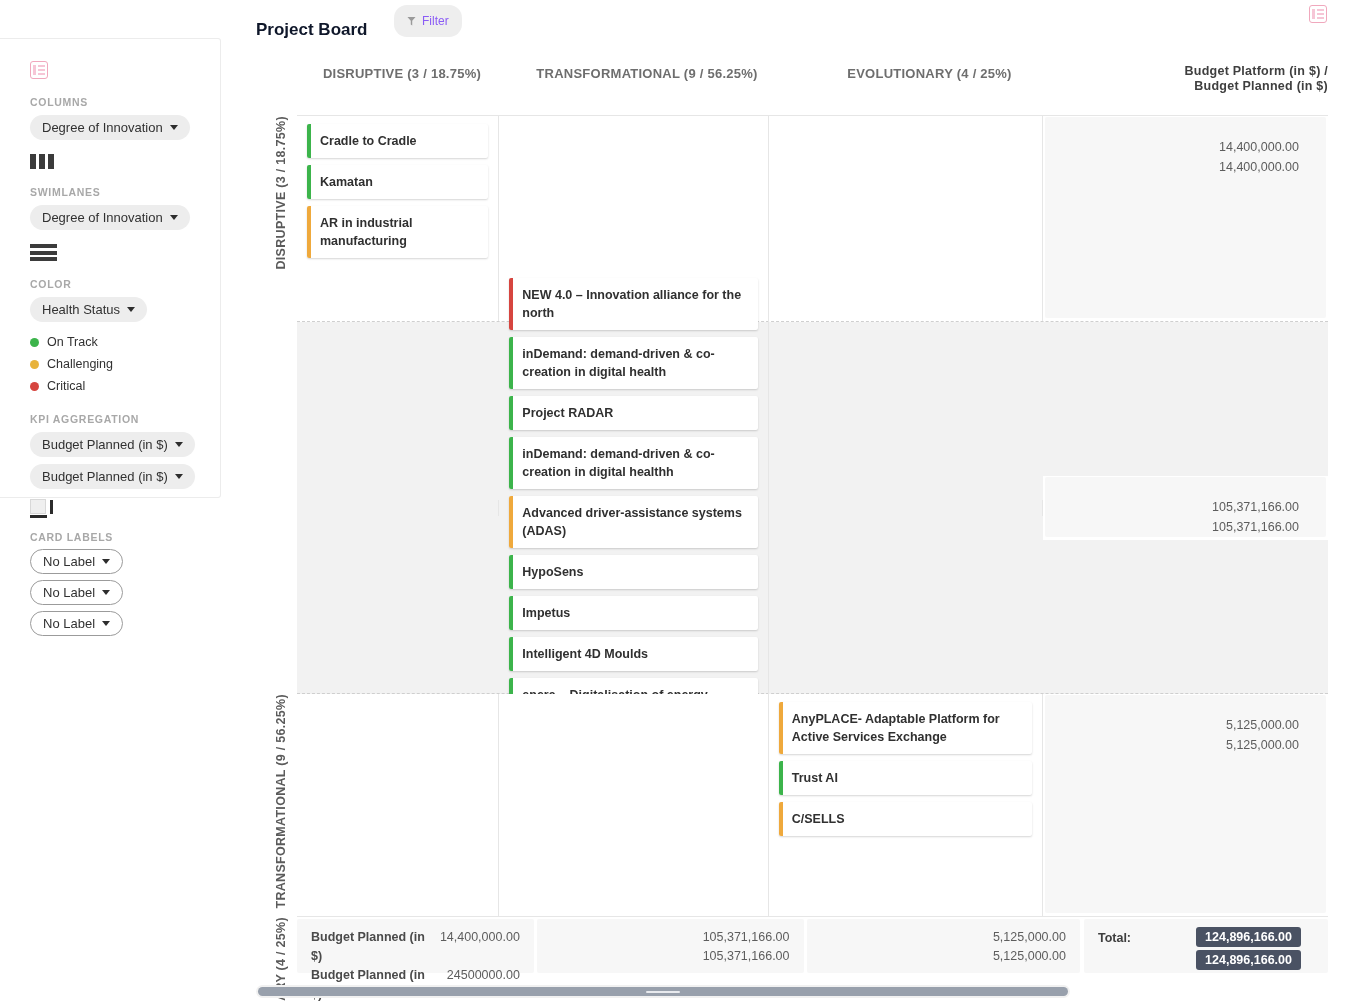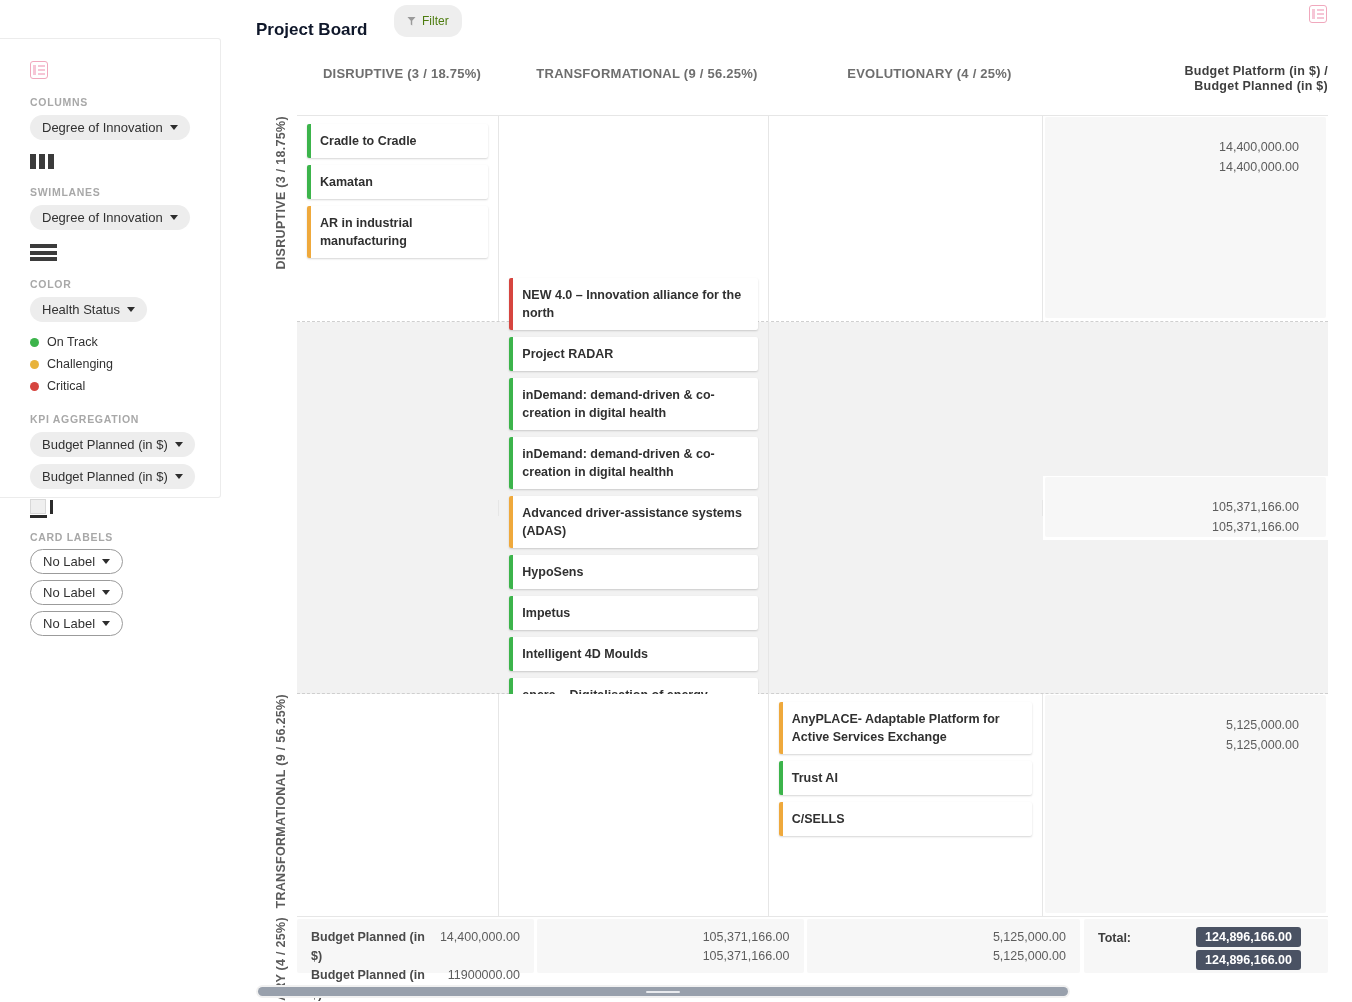--- a/index.html
+++ b/index.html
@@ -131,21 +131,21 @@
   
   .board-title {
     position: absolute; left: 256px; top: 4px;
     font-size: 17px; font-weight: 700; color: #0f172a; margin-top: 16px;
   }
   .filter-btn {
     position: absolute; left: 394px; top: 5px;
     display: inline-flex; align-items: center; gap: 6px;
     background: #eeeeee; border-radius: 13px;
     height: 14px; padding: 16px 13px;
-    font-size: 12px; color: #4d7c0f; cursor: pointer;
+    font-size: 12px; color: #8b5cf6; cursor: pointer;
   }
   .funnel {
     width: 9px; height: 9px;
     clip-path: polygon(0 0, 100% 0, 58% 48%, 58% 100%, 42% 88%, 42% 48%);
     background: #9a9a9a;
     flex: none;
   }
   .header-icon {
     position: absolute; right: 25px; top: 5px;
     width: 18px; height: 18px;
@@ -464,24 +464,24 @@
       <div class="swim-label" style="top:206px; height:372px;">
         <span style="display:inline-block; transform:rotate(-90deg) translate(-100%,0); transform-origin:left top; margin-left:18px; margin-top:372px;">TRANSFORMATIONAL (9 / 56.25%)</span>
       </div>
       <div class="lane even" style="height:372px;">
         <div class="cell" style="width:210px;"></div>
         <div class="cell" style="width:280px;">
           <div class="card" style="--stripe:#d6453f;">
             <span>NEW 4.0 – Innovation alliance for the north</span>
           </div>
           <div class="card" style="--stripe:#3cb44b;">
+            <span>inDemand: demand-driven &amp; co-creation in digital health</span>
+          </div>
+          <div class="card" style="--stripe:#3cb44b;">
             <span>Project RADAR</span>
-          </div>
-          <div class="card" style="--stripe:#3cb44b;">
-            <span>inDemand: demand-driven &amp; co-creation in digital health</span>
           </div>
           <div class="card" style="--stripe:#3cb44b;">
             <span>inDemand: demand-driven &amp; co-creation in digital healthh</span>
           </div>
           <div class="card" style="--stripe:#efa93c;">
             <span>Advanced driver-assistance systems (ADAS)</span>
           </div>
           <div class="card" style="--stripe:#3cb44b;">
             <span>HypoSens</span>
           </div>
@@ -531,21 +531,21 @@
     </div>
 
     <div class="footer-row">
       <div class="foot-cell" style="width:245px;">
         <div class="foot-line">
           <span class="foot-key">Budget Planned (in $)</span>
           <span>14,400,000.00</span>
         </div>
         <div class="foot-line">
           <span class="foot-key">Budget Planned (in $)</span>
-          <span>11900000.00</span>
+          <span>24500000.00</span>
         </div>
       </div>
       <div class="foot-cell right-align" style="width:276px;">
         <div class="foot-line">
           <span>105,371,166.00</span>
         </div>
         <div class="foot-line">
           <span>105,371,166.00</span>
         </div>
       </div>

